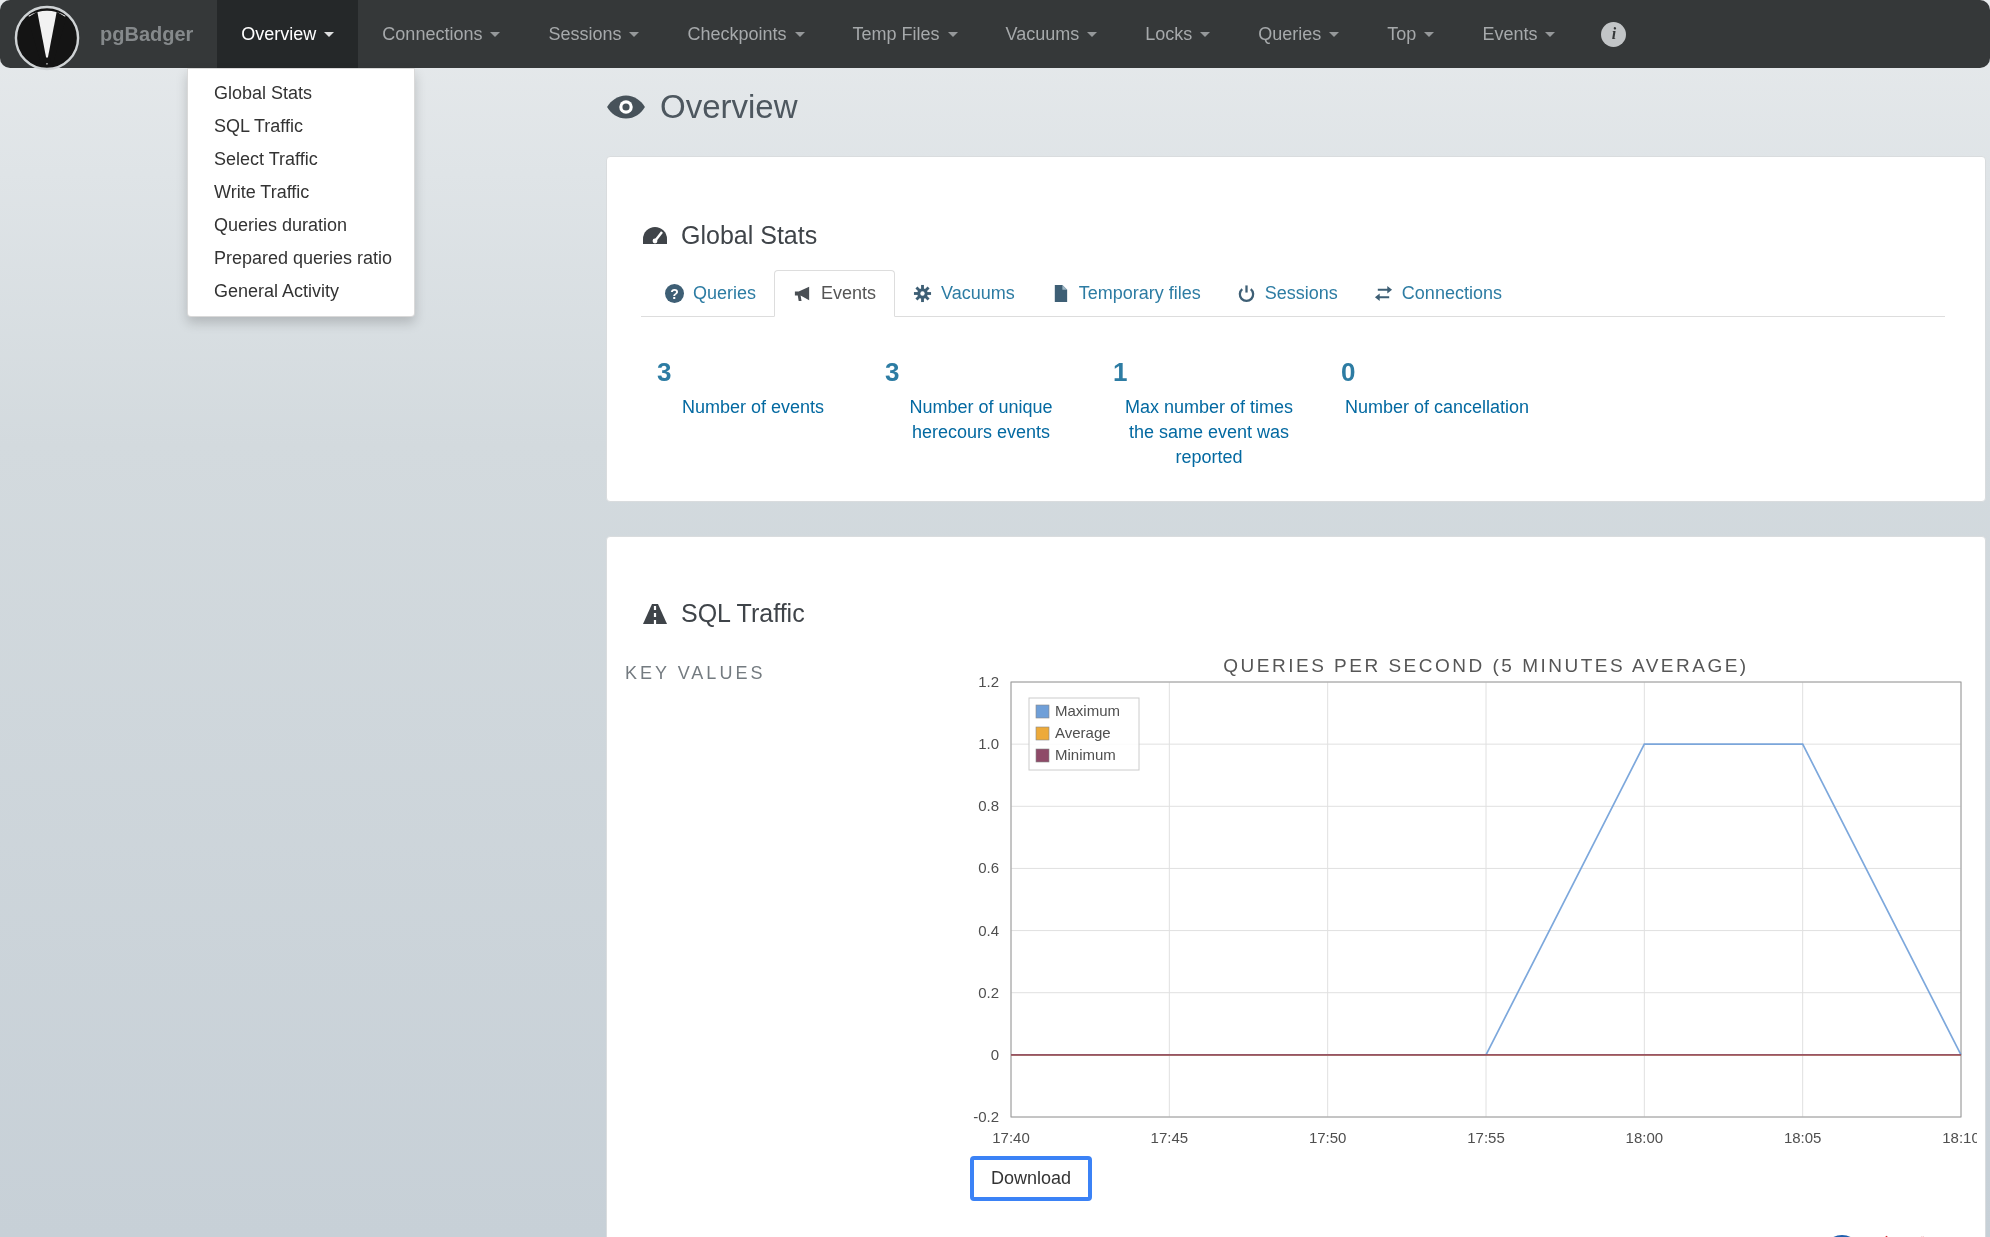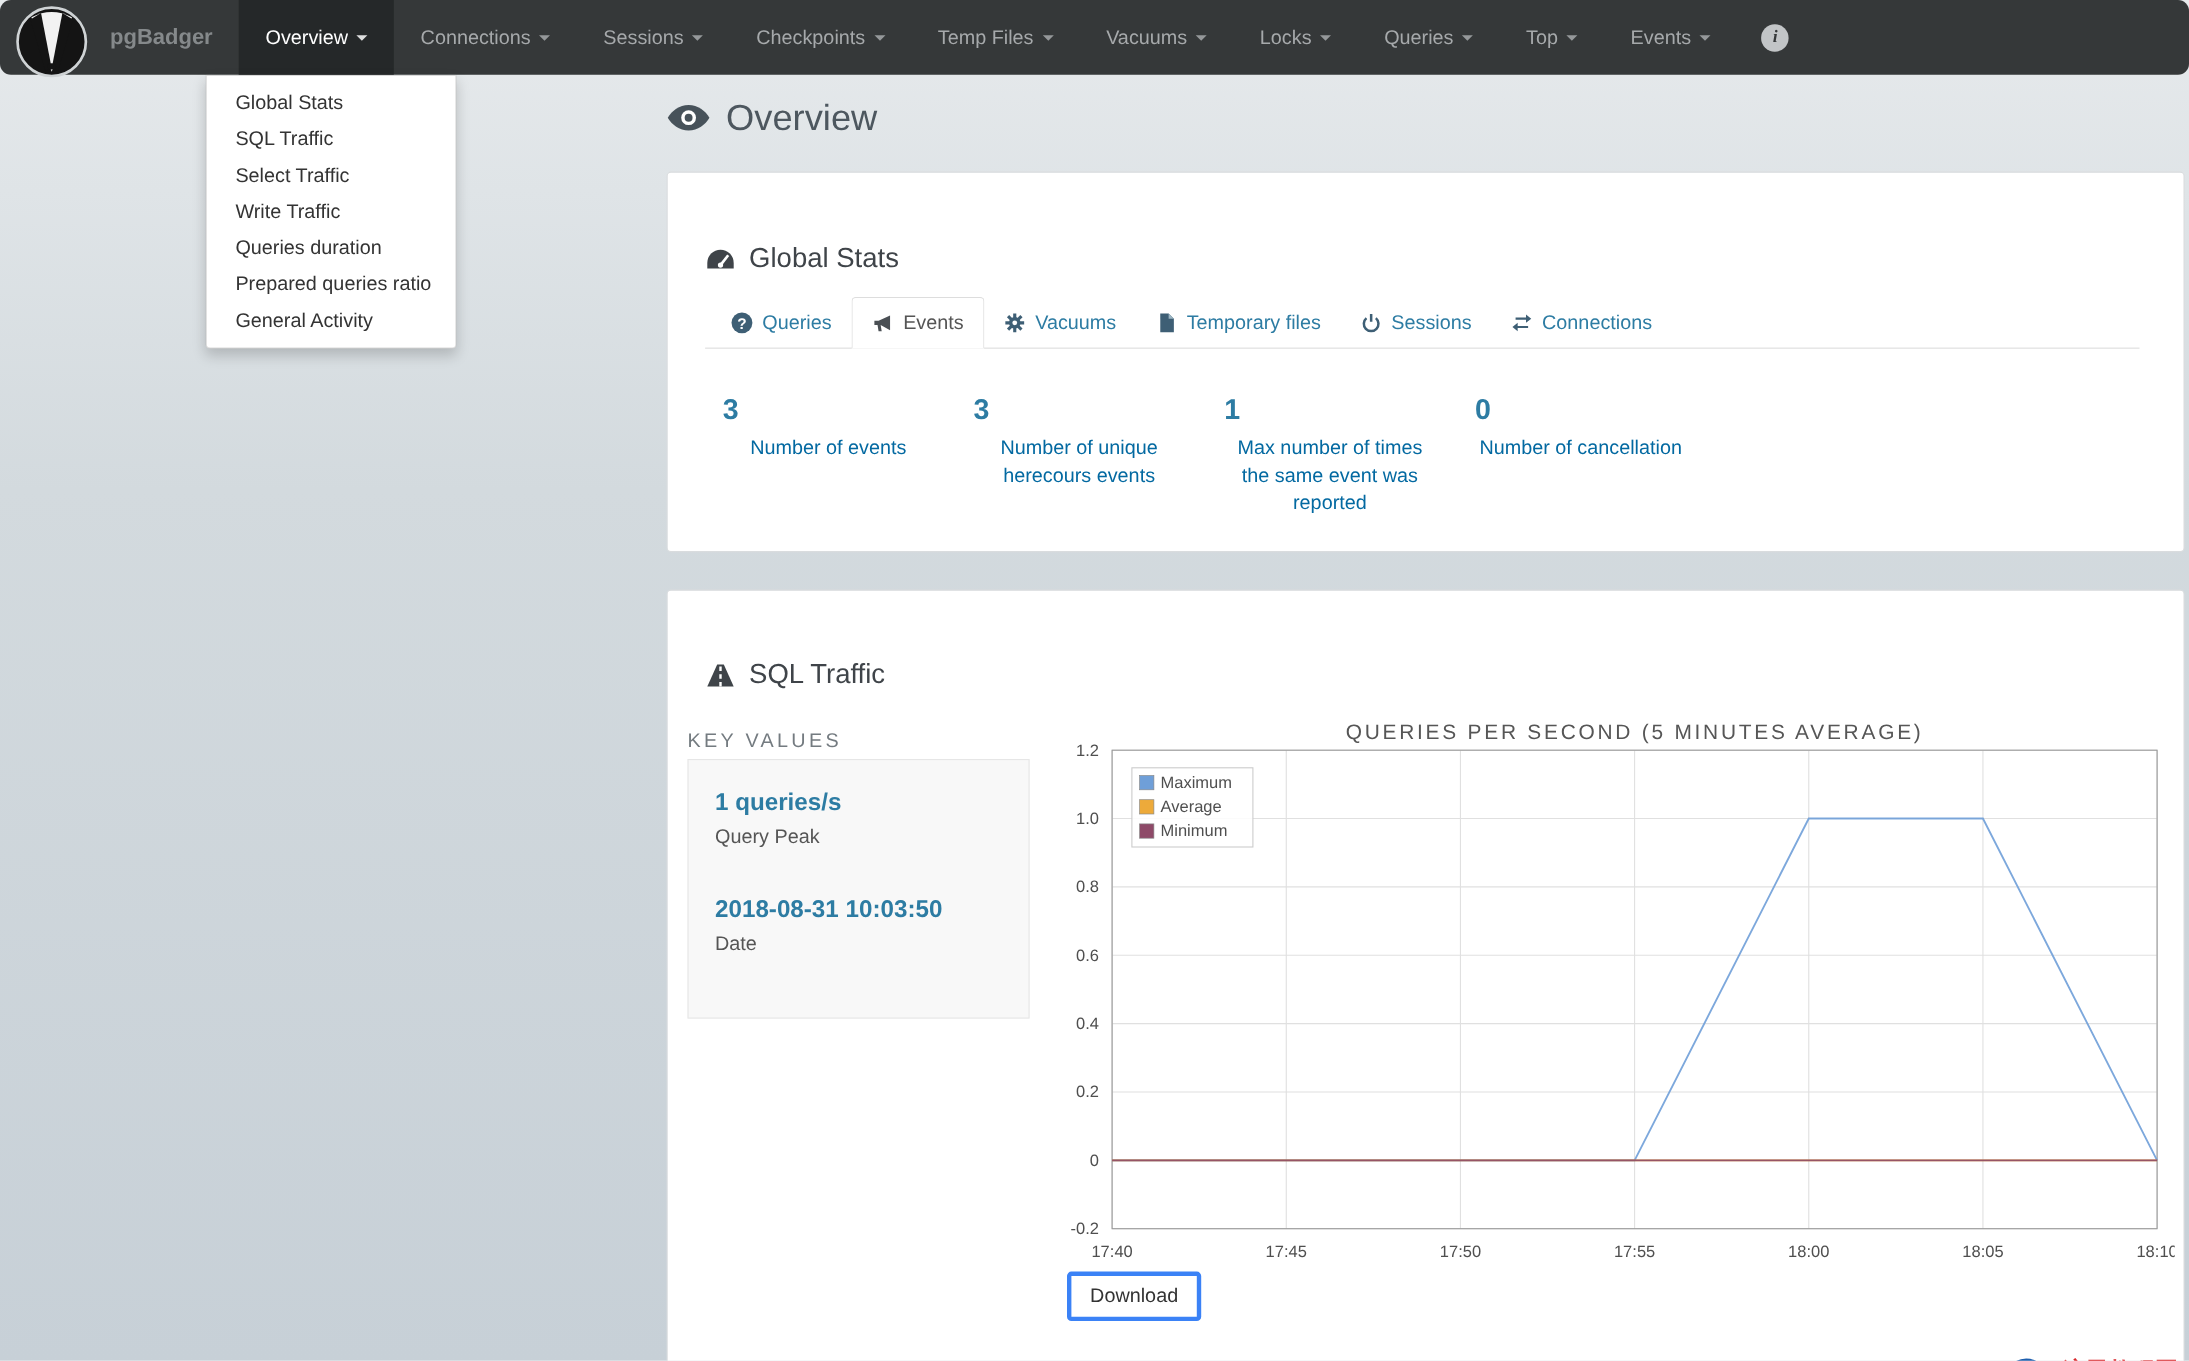--- a/index.html
+++ b/index.html
@@ -250,30 +250,20 @@
     <div class="panel-title">
       <svg width="28" height="24" viewBox="0 0 28 24">
         <path d="M11 2h6l9 20H2z" fill="#3f4449"></path>
         <path d="M14 4v4M14 11v4M14 18v4" stroke="#ffffff" stroke-width="2.2" fill="none"></path>
       </svg>
       <span>SQL Traffic</span>
     </div>
 
     <div class="kv-heading">KEY VALUES</div>
 
-    <div class="kv-box">
-      <div class="kv-group">
-        <div class="kv-value">1 queries/s</div>
-        <div class="kv-label">Query Peak</div>
-      </div>
-      <div class="kv-group">
-        <div class="kv-value">2018-08-31 10:03:50</div>
-        <div class="kv-label">Date</div>
-      </div>
-    </div>
 
     <div class="chart-wrap">
       <svg id="chart-svg" viewBox="0 0 1036 530">
           <line x1="70" y1="472" x2="1020" y2="472" stroke="#e0e0e0"></line>
           <text x="58" y="477" text-anchor="end" font-size="15" fill="#4f4f4f">-0.2</text>
           <line x1="70" y1="409.85714285714283" x2="1020" y2="409.85714285714283" stroke="#e0e0e0"></line>
           <text x="58" y="414.85714285714283" text-anchor="end" font-size="15" fill="#4f4f4f">0</text>
           <line x1="70" y1="347.7142857142857" x2="1020" y2="347.7142857142857" stroke="#e0e0e0"></line>
           <text x="58" y="352.7142857142857" text-anchor="end" font-size="15" fill="#4f4f4f">0.2</text>
           <line x1="70" y1="285.57142857142856" x2="1020" y2="285.57142857142856" stroke="#e0e0e0"></line>

